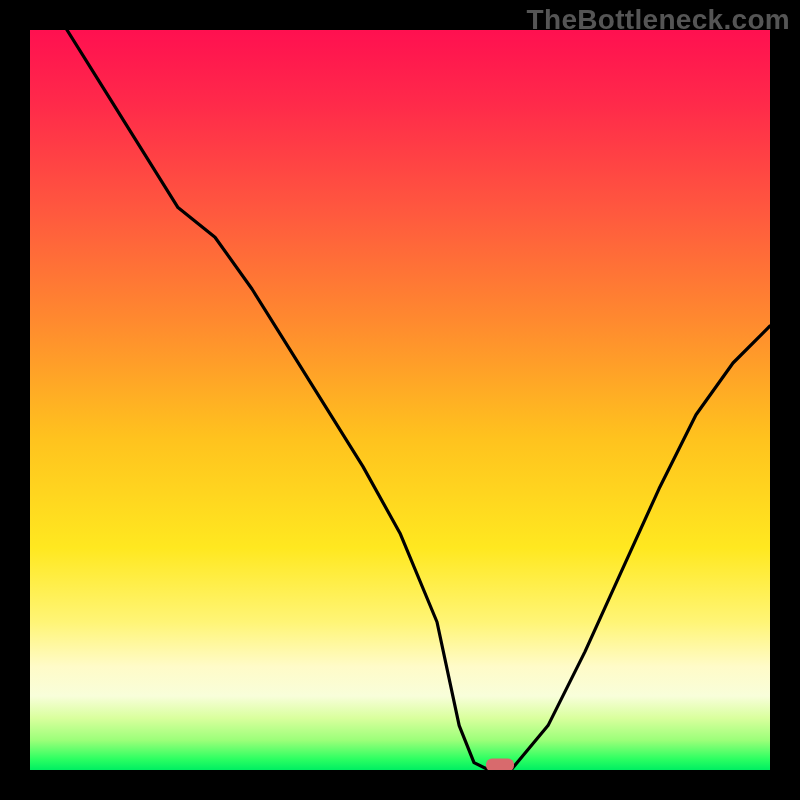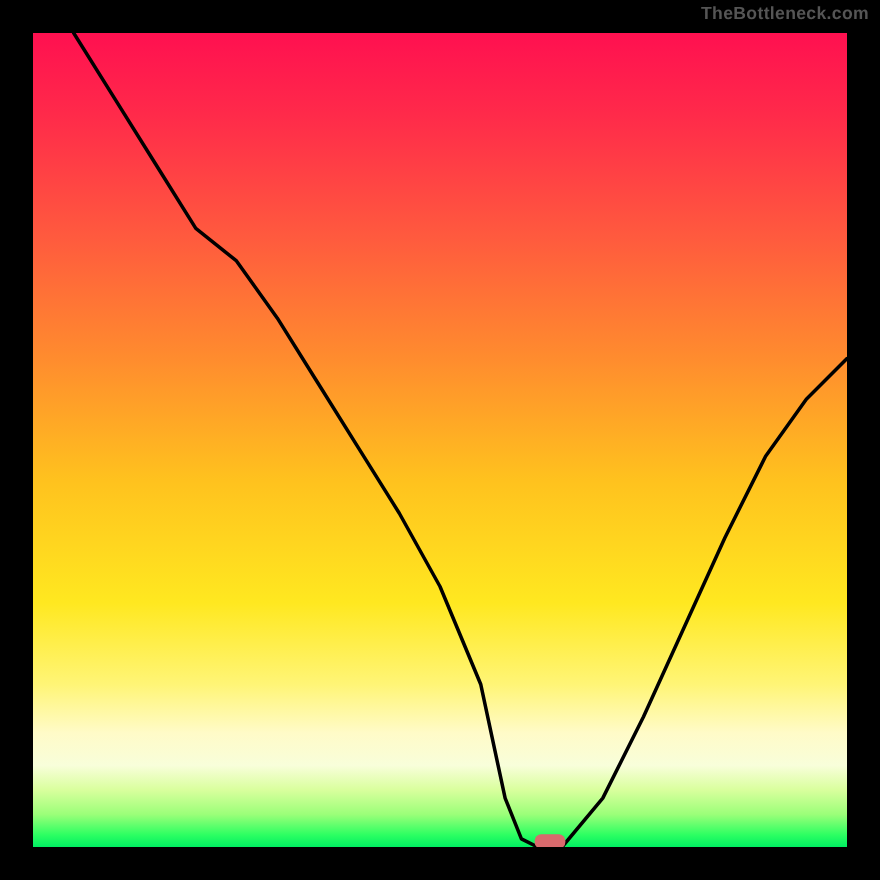--- a/index.html
+++ b/index.html
@@ -15,21 +15,21 @@
     position: relative;
     width: 800px;
     height: 800px;
     background: #000;
   }
   .watermark {
     position: absolute;
     top: 4px;
     right: 10px;
     color: #555;
-    font-size: 16px;
+    font-size: 28px;
     font-weight: 600;
     letter-spacing: 0.3px;
     z-index: 10;
   }
   .plot-area {
     position: absolute;
     left: 30px;
     top: 30px;
     width: 740px;
     height: 740px;

